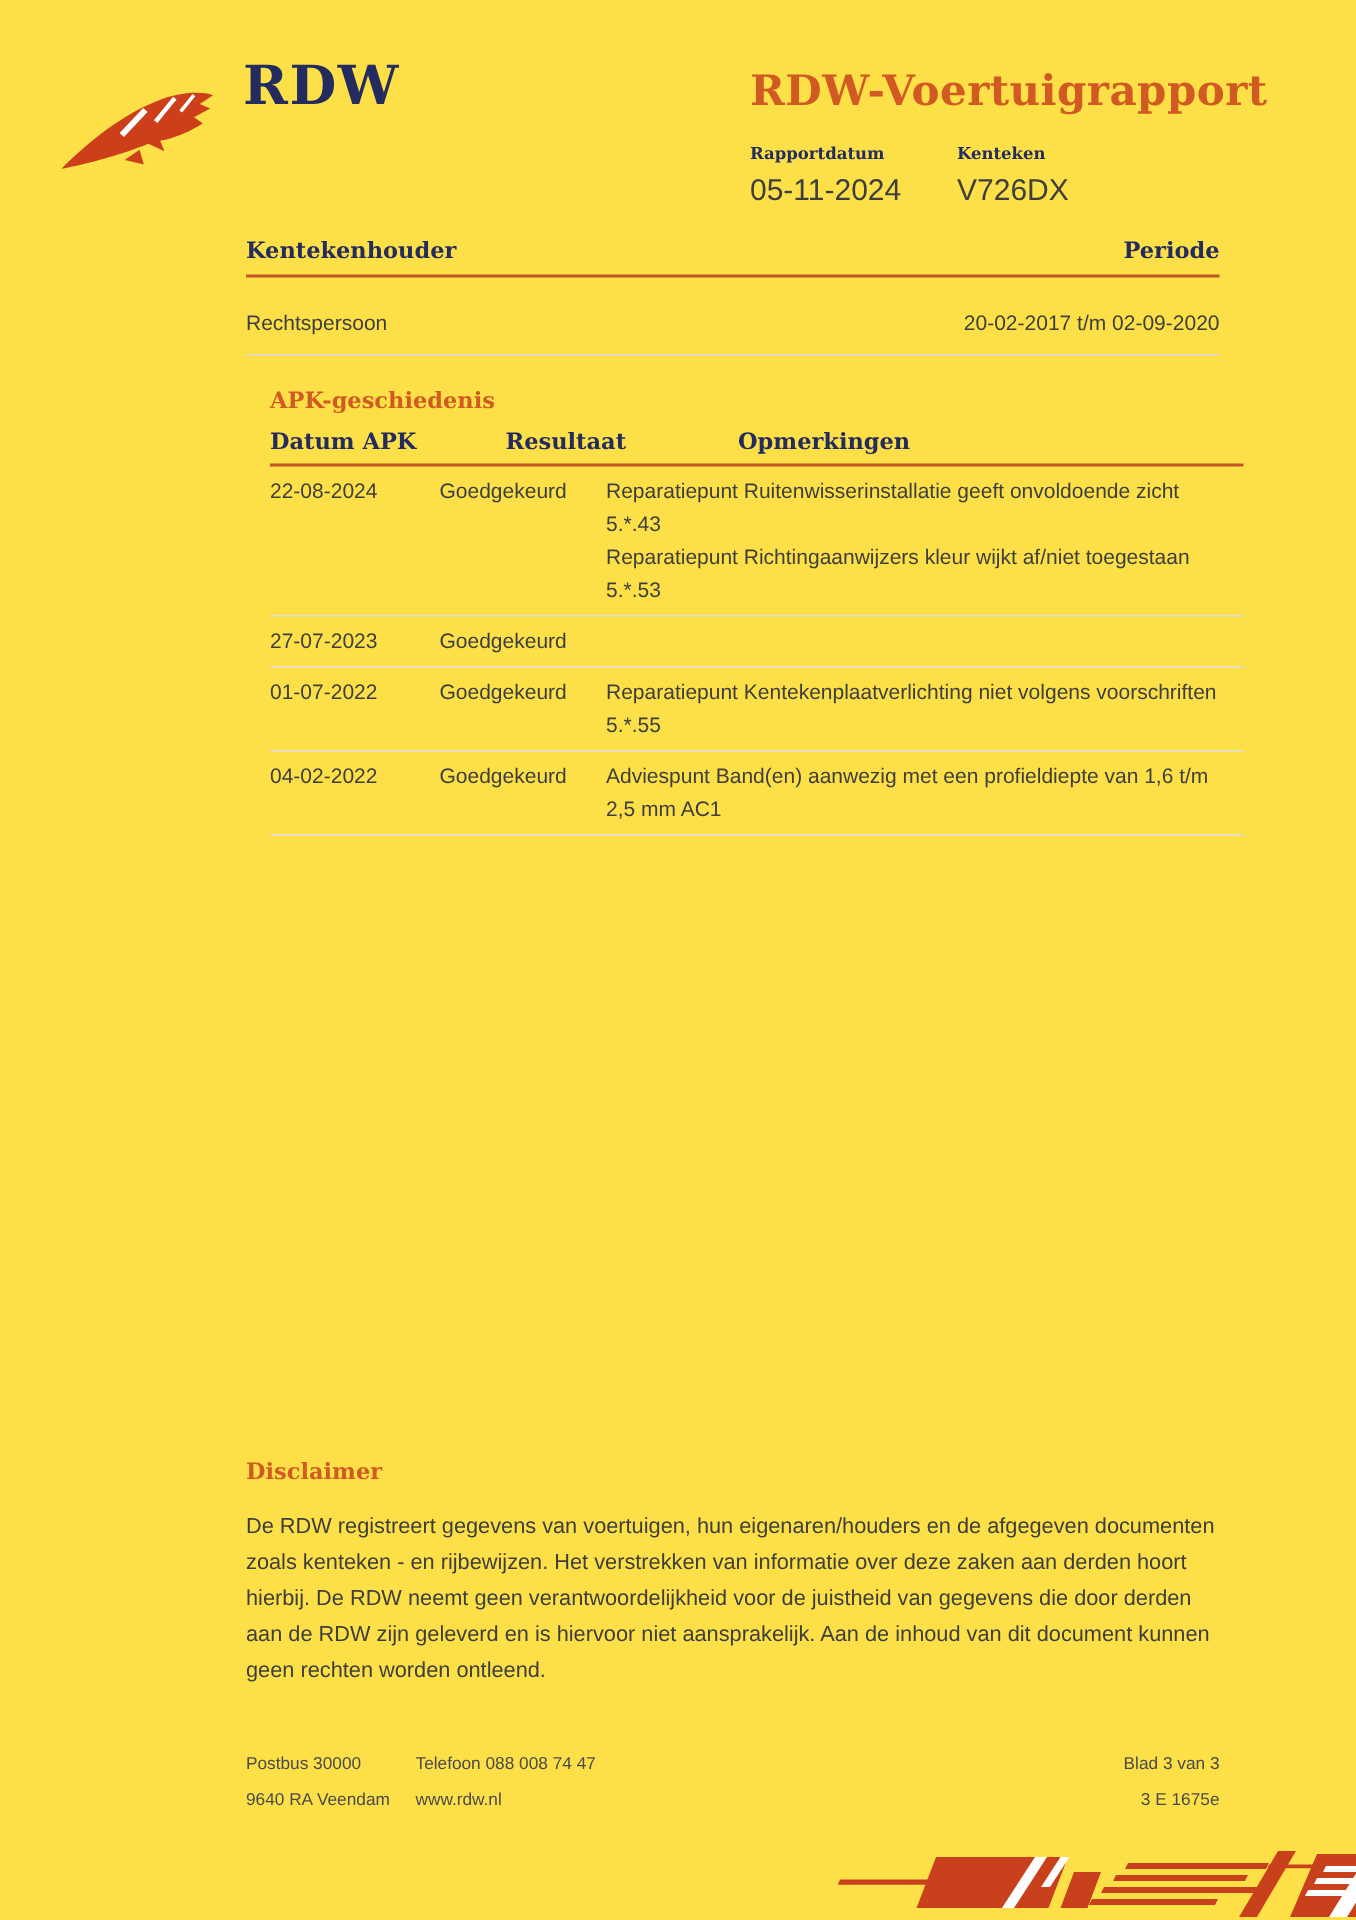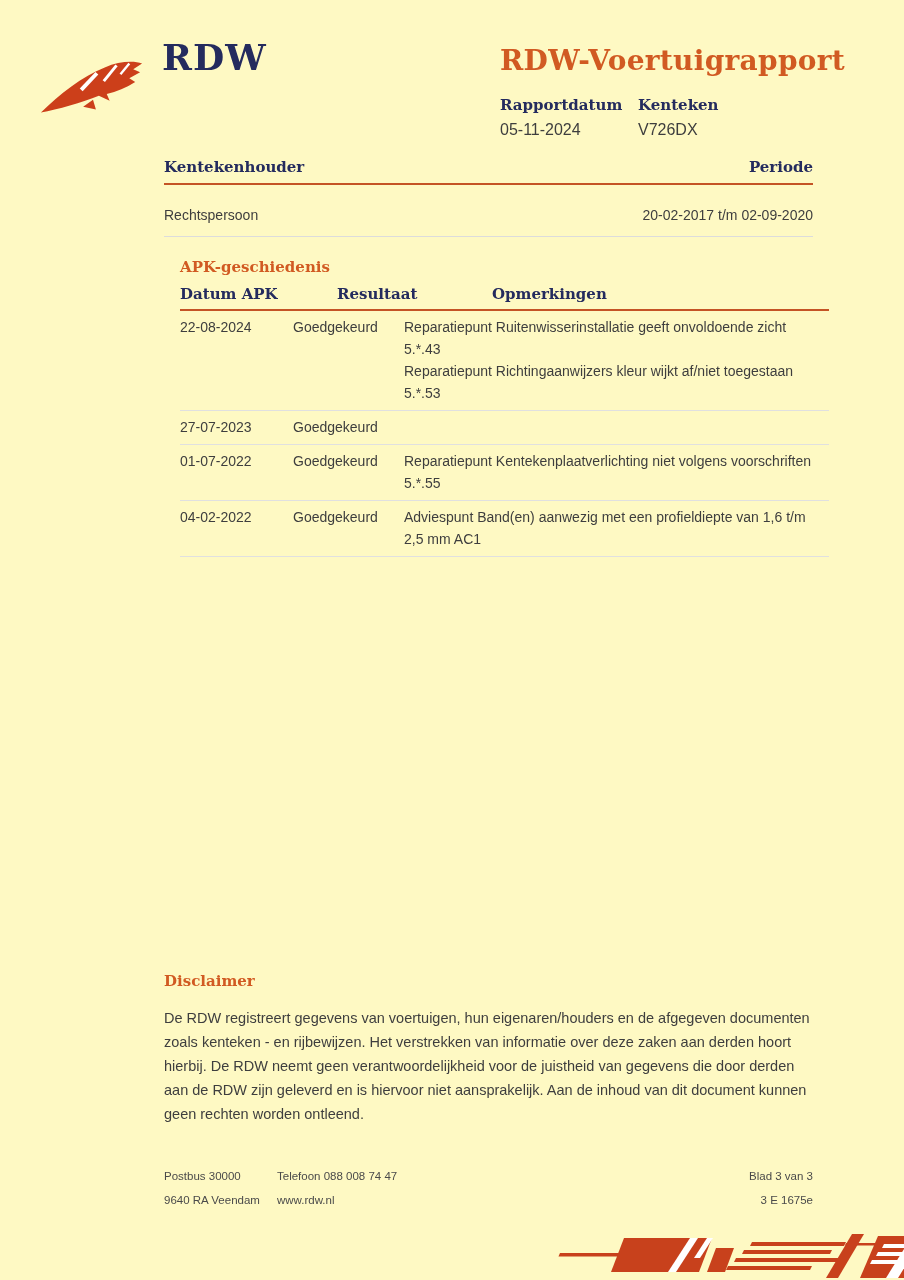--- a/index.html
+++ b/index.html
@@ -1,40 +1,40 @@
 <!DOCTYPE html>
 <html><head>
 <meta charset="utf-8">
 <style>
   html, body { margin: 0; padding: 0; background: #ffffff; }
   .page {
     position: relative;
     width: 904px;
     height: 1280px;
-    background: #fef9c3;
+    background: #fde047;
     overflow: hidden;
     font-family: "Liberation Sans", sans-serif;
     color: #3e3e3e;
   }
   .slab { font-family: "DejaVu Serif", serif; font-weight: bold; }
 
   
   .wing-logo { position: absolute; left: 38px; top: 56px; width: 108px; height: 64px; }
   .brand-word {
     position: absolute; left: 162px; top: 36px;
     font-size: 36px; color: #242b5e; letter-spacing: 1px;
   }
   .doc-title {
     position: absolute; left: 500px; top: 44px;
     font-size: 28px; color: #d15a22; letter-spacing: 0.3px;
   }
   .meta-block { position: absolute; left: 500px; top: 96px; display: flex; }
   .meta-col { width: 138px; }
-  .meta-label { font-size: 15px; color: #242b5e; margin-bottom: 7px; }
-  .meta-value { font-size: 16px; color: #3e3e3e; }
+  .meta-label { font-size: 11px; color: #242b5e; margin-bottom: 7px; }
+  .meta-value { font-size: 20px; color: #3e3e3e; }
 
   
   .holder-section { position: absolute; left: 164px; top: 158px; width: 649px; }
   .holder-head {
     display: flex; justify-content: space-between;
     padding-bottom: 7px; border-bottom: 2px solid #c45425;
   }
   .holder-head span { font-size: 15px; color: #242b5e; }
   .holder-body {
     display: flex; justify-content: space-between;

